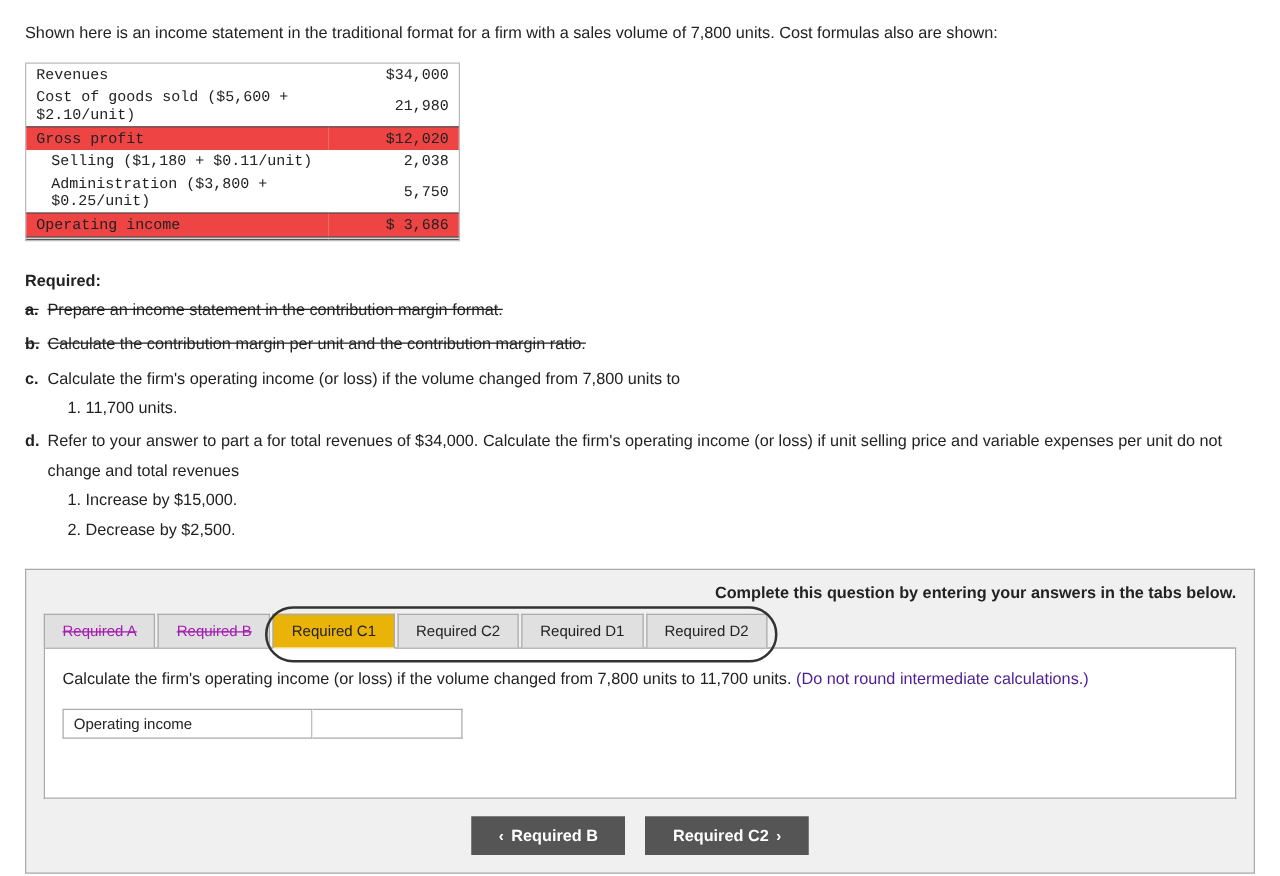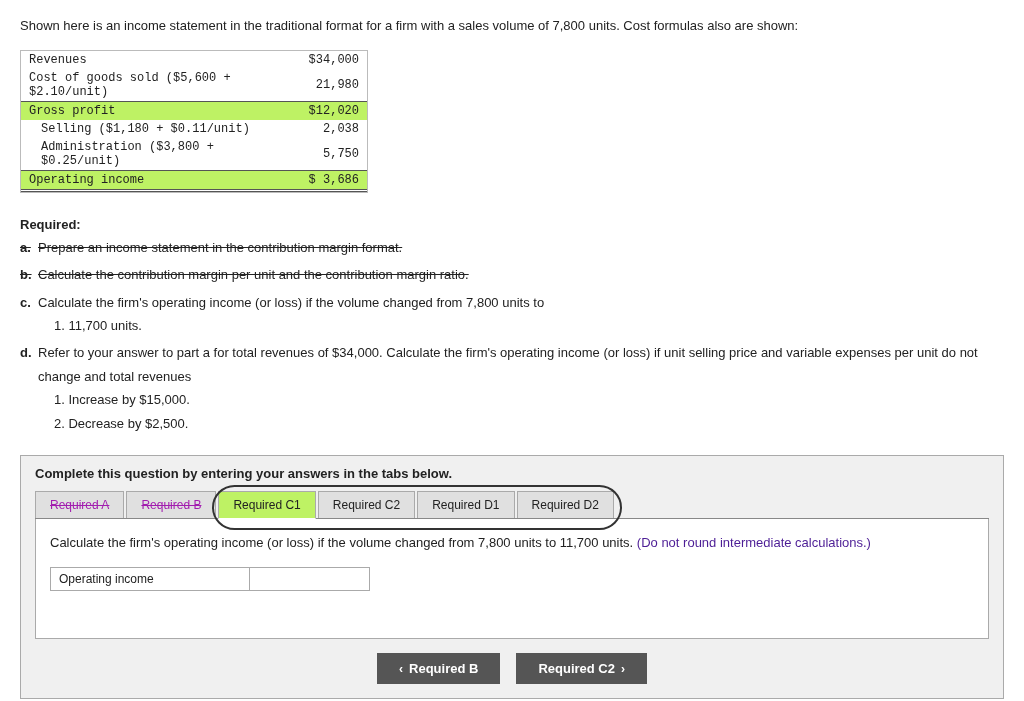--- a/index.html
+++ b/index.html
@@ -28,21 +28,21 @@
       width: 100%;
       border-collapse: collapse;
     }
     .income-table td {
       padding: 2px 8px;
       font-size: 12px;
       font-family: 'Courier New', monospace;
     }
     .income-table .label-col { width: 70%; }
     .income-table .value-col { width: 30%; text-align: right; }
-    .row-highlight { background: #bef264; }
+    .row-highlight { background: #ef4444; }
     .border-top td { border-top: 1px solid #555; }
     .border-bottom td { border-bottom: 1px solid #555; }
     .double-border-bottom td { border-bottom: 3px double #555; }
     .indent1 { padding-left: 20px !important; }
 
     
     .required-section {
       margin-bottom: 20px;
       font-size: 13px;
       line-height: 1.8;
@@ -53,20 +53,21 @@
     .complete-box {
       border: 1px solid #aaa;
       background: #f0f0f0;
       padding: 10px 14px 0 14px;
       margin-bottom: 0;
     }
     .complete-box-title {
       font-weight: bold;
       font-size: 13px;
       margin-bottom: 10px;
+      text-align: right;
     }
 
     
     .tabs-row {
       display: flex;
       align-items: flex-end;
       border-bottom: 1px solid #888;
       margin-bottom: 0;
     }
     .tab {
@@ -74,21 +75,21 @@
       font-size: 12px;
       border: 1px solid #aaa;
       border-bottom: none;
       background: #e0e0e0;
       cursor: pointer;
       margin-right: 2px;
       position: relative;
       white-space: nowrap;
     }
     .tab.active {
-      background: #bef264;
+      background: #eab308;
       border-bottom: 1px solid #fff;
       z-index: 2;
       margin-bottom: -1px;
     }
     .tab.strikethrough {
       text-decoration: line-through;
       color: #a21caf;
     }
 
     

